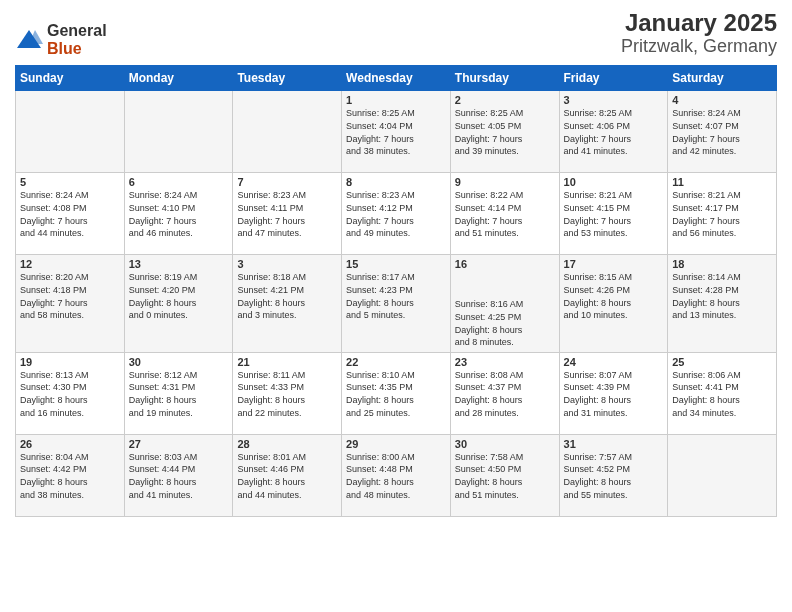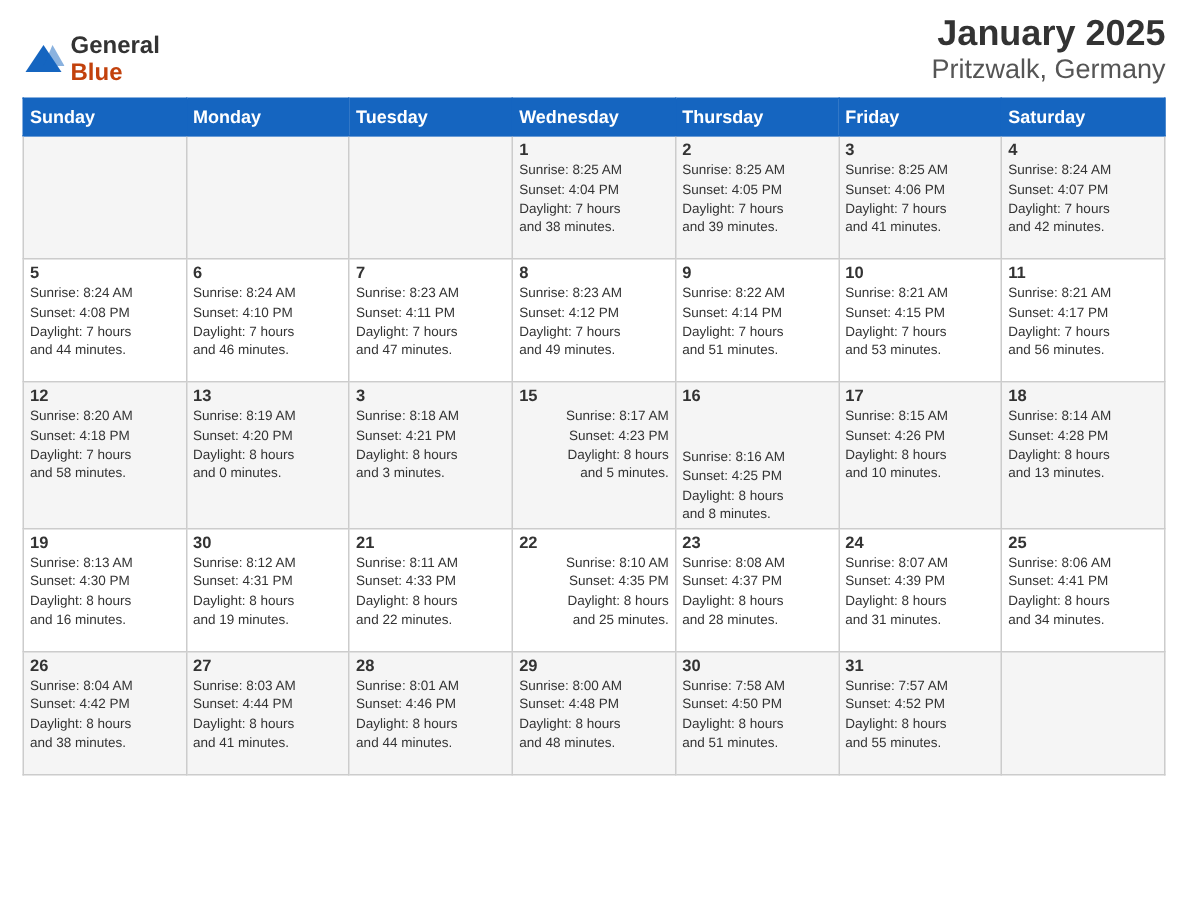--- a/index.html
+++ b/index.html
@@ -240,21 +240,21 @@
           </td>
           <td>
             <span class="day-number">3</span>
             <div class="day-info" style="white-space: pre-line;">Sunrise: 8:18 AM
 Sunset: 4:21 PM
 Daylight: 8 hours
 and 3 minutes.</div>
           </td>
           <td>
             <span class="day-number">15</span>
-            <div class="day-info" style="white-space: pre-line; text-align: right;">Sunrise: 8:17 AM
+            <div class="day-info" style="white-space: pre-line;">Sunrise: 8:17 AM
 Sunset: 4:23 PM
 Daylight: 8 hours
 and 5 minutes.</div>
           </td>
           <td>
             <span class="day-number">16</span>
             <div class="day-info" style="white-space: pre-line; margin-top: 28px;">Sunrise: 8:16 AM
 Sunset: 4:25 PM
 Daylight: 8 hours
 and 8 minutes.</div>
@@ -291,21 +291,21 @@
           </td>
           <td>
             <span class="day-number">21</span>
             <div class="day-info" style="white-space: pre-line;">Sunrise: 8:11 AM
 Sunset: 4:33 PM
 Daylight: 8 hours
 and 22 minutes.</div>
           </td>
           <td>
             <span class="day-number">22</span>
-            <div class="day-info" style="white-space: pre-line; text-align: right;">Sunrise: 8:10 AM
+            <div class="day-info" style="white-space: pre-line;">Sunrise: 8:10 AM
 Sunset: 4:35 PM
 Daylight: 8 hours
 and 25 minutes.</div>
           </td>
           <td>
             <span class="day-number">23</span>
             <div class="day-info" style="white-space: pre-line;">Sunrise: 8:08 AM
 Sunset: 4:37 PM
 Daylight: 8 hours
 and 28 minutes.</div>

